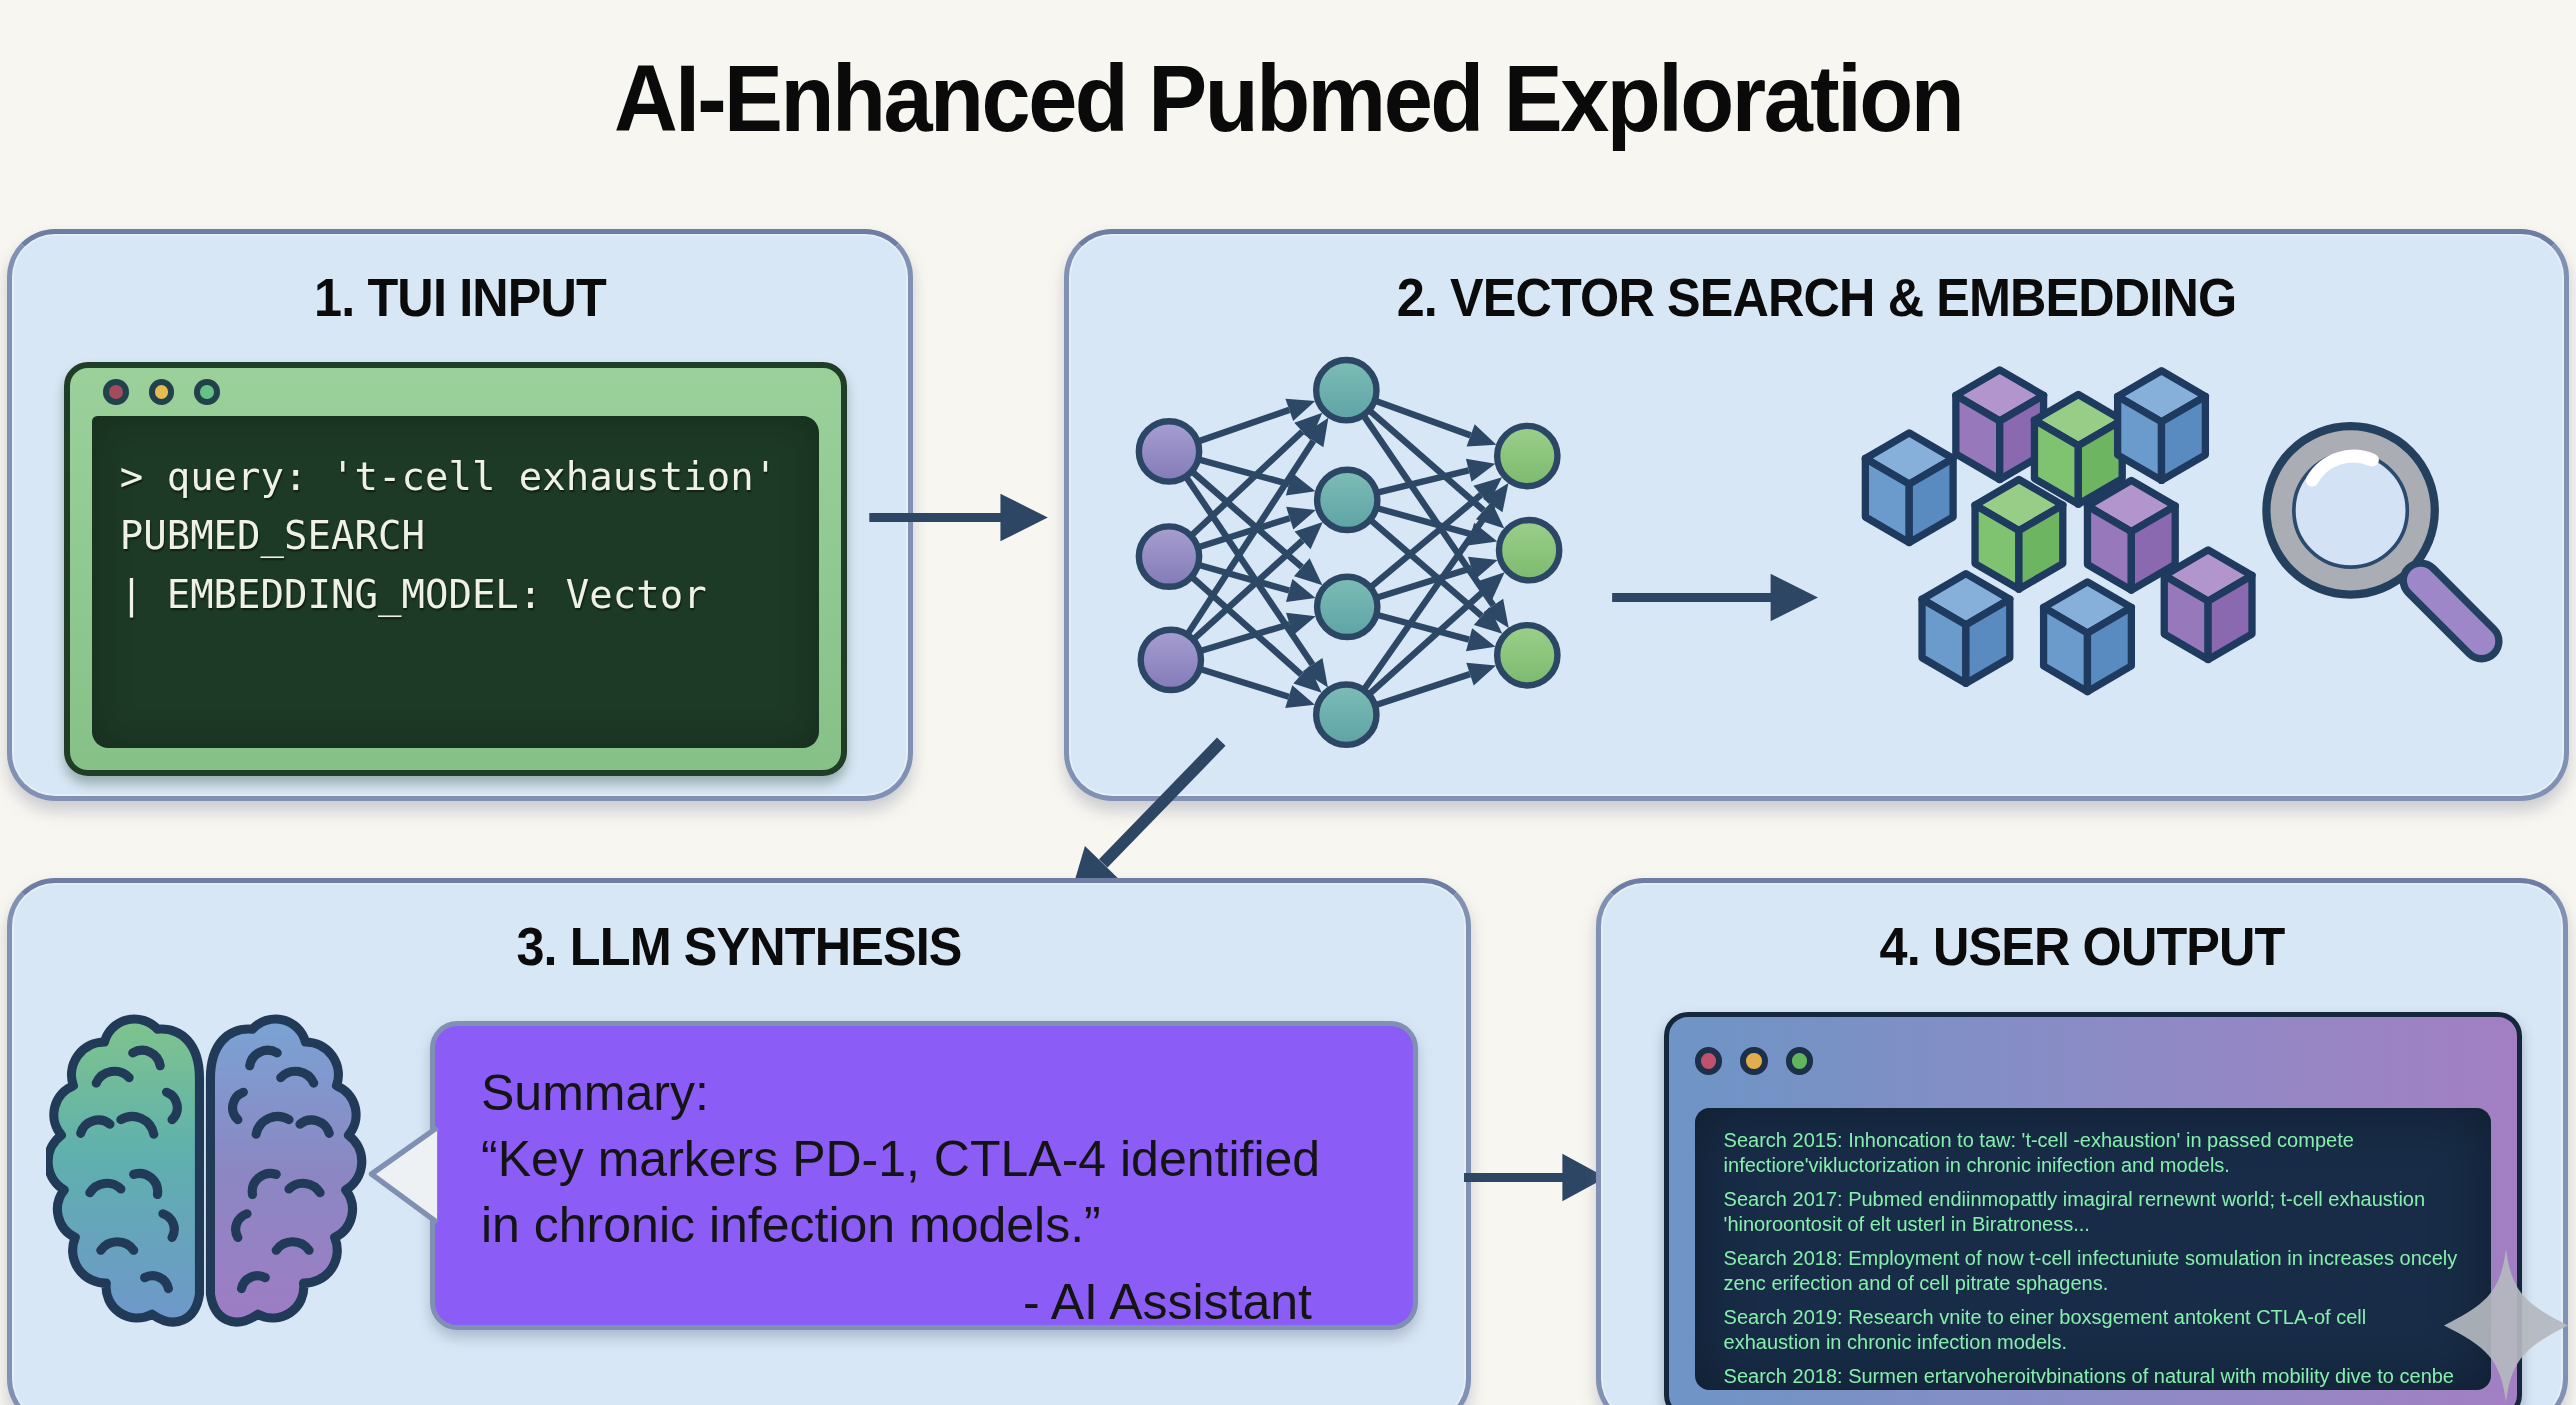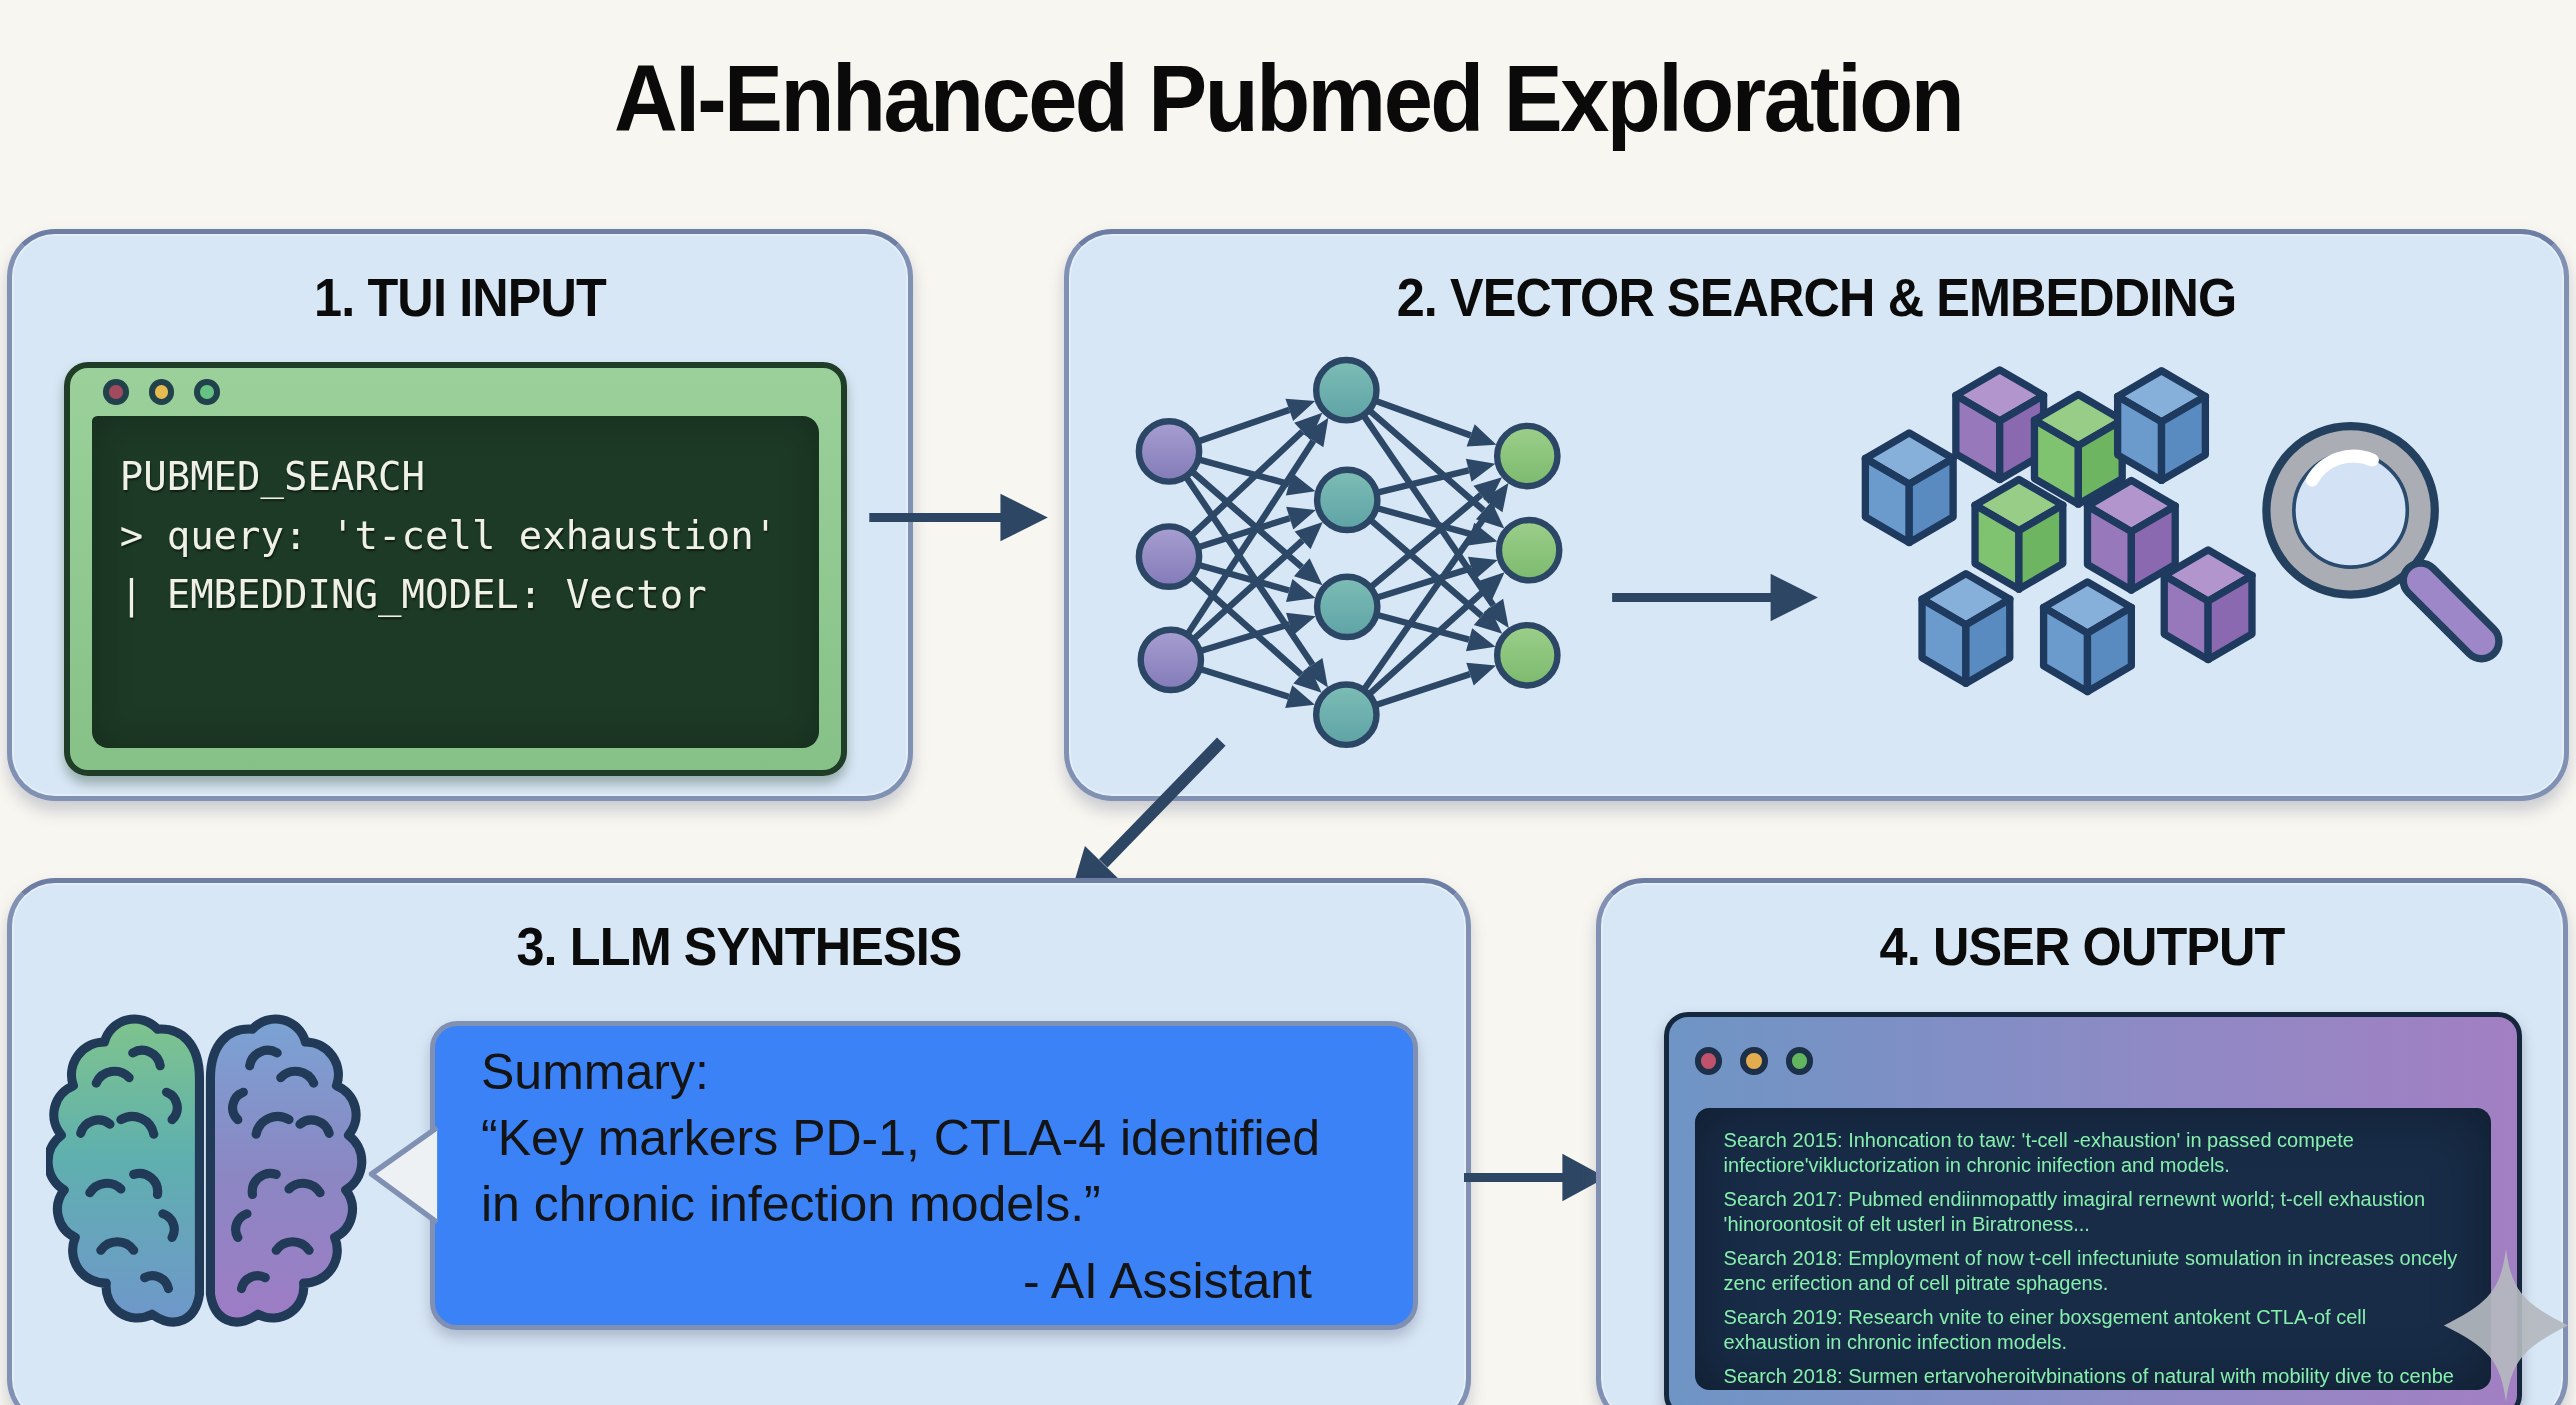--- a/index.html
+++ b/index.html
@@ -64,23 +64,23 @@
   }
   
   .vector-db-label {
     position: absolute; left: 1921px; top: 651px; width: 338px;
     text-align: center; font-size: 42px; color: #111;
   }
   svg.abs { position: absolute; pointer-events: none; }
   
   .bubble {
     position: absolute; left: 430px; top: 986px; width: 988px; height: 309px;
-    background: #3b82f6; border: 5.5px solid #8090b2; border-radius: 27.4px;
+    background: #8b5cf6; border: 5.5px solid #8090b2; border-radius: 27.4px;
     box-shadow: 0 7.3px 12.8px rgba(110,120,150,.40);
-    padding: 13px 46px 0;
+    padding: 34px 46px 0;
   }
   .bubble-line { font-size: 50px; line-height: 66px; color: #141414; }
   .bubble-attribution { font-size: 50px; line-height: 66px; color: #141414; text-align: right; padding-right: 55px; margin-top: 11px; }
   
   .term-dark {
     position: absolute; left: 63px; top: 129px; width: 858px; height: 407px;
     border: 5.5px solid #15273d; border-radius: 24px;
     background: linear-gradient(90deg, #6e95c5, #8d8ac5 55%, #a27fc2);
     box-shadow: 0 7.3px 12.8px rgba(80,90,120,.4);
   }
@@ -106,22 +106,22 @@
 
   <div class="panel" id="panel-tui">
     <div class="panel-title">1. TUI INPUT</div>
     <div class="term-green">
       <div class="term-bar">
         <span class="dot dot-red"></span>
         <span class="dot dot-yellow"></span>
         <span class="dot dot-green"></span>
       </div>
       <div class="term-green-body">
+        <div class="tline">&gt; query: 't-cell exhaustion'</div>
         <div class="tline">PUBMED_SEARCH</div>
-        <div class="tline">&gt; query: 't-cell exhaustion'</div>
         <div class="tline">| EMBEDDING_MODEL: Vector</div>
       </div>
     </div>
   </div>
 
   <svg class="abs" style="left:865px;top:457px;" width="188" height="51" viewBox="0 0 205 56">
     <line x1="4" y1="28" x2="150" y2="28" stroke="#2d4663" stroke-width="10"></line>
     <polygon points="148,2 200,28 148,54" fill="#2d4663"></polygon>
   </svg>
 

